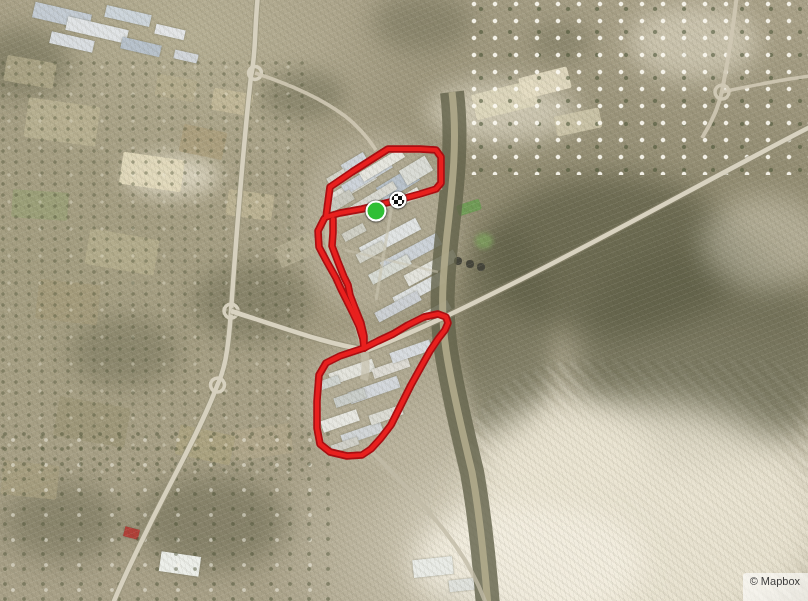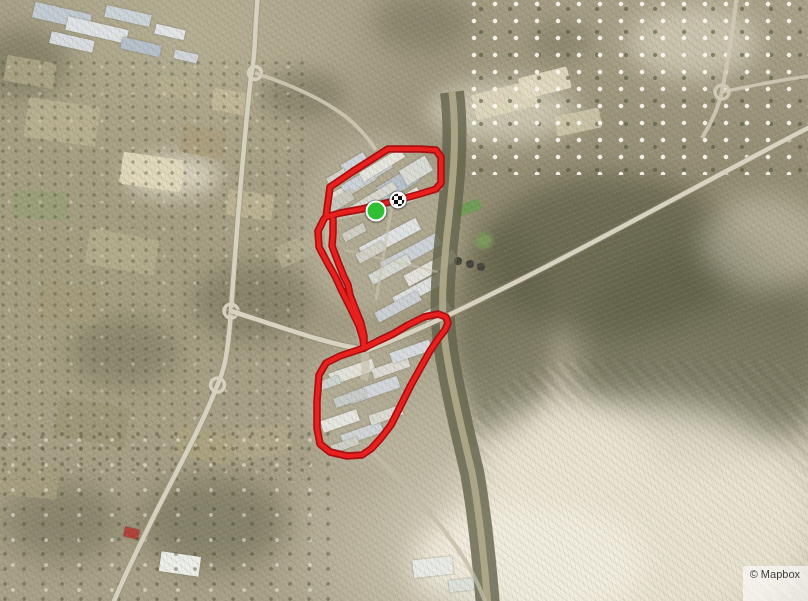--- a/index.html
+++ b/index.html
@@ -46,21 +46,21 @@
   #map-svg{z-index:3;}
   .marker{position:absolute;z-index:6;transform:translate(-50%,-50%);border-radius:50%;box-sizing:border-box;}
   .marker.start{border:2.5px solid #fff;
     box-shadow:0 0 0 1px rgba(60,60,60,.35), 0 1px 3px rgba(0,0,0,.35);}
   .marker.finish{border:2px solid #fff;background-color:#fff;
     background-image:conic-gradient(#111 0 25%, #fff 0 50%, #111 0 75%, #fff 0);
     background-size:8px 8px;background-position:center;
     box-shadow:0 0 0 1px rgba(60,60,60,.4), 0 1px 3px rgba(0,0,0,.35);}
   .attribution{position:absolute;right:0;bottom:0;height:23px;z-index:9;
     background:rgba(255,255,255,.62);border-radius:3px 0 0 0;
-    font-size:11px;line-height:16px;color:#3c3c3c;padding:0 8px 12px 7px;white-space:nowrap;}
+    font-size:11px;line-height:16px;color:#3c3c3c;padding:0 8px 5px 7px;white-space:nowrap;}
 </style>
 </head>
 <body>
 
 <div class="map">
   <div class="layer base"></div>
   <div class="striations"></div>
   <div class="layer" id="decor" style="z-index:1">
       <div style="position: absolute; left: 482px; top: 175px; width: 260px; height: 160px; background: rgb(94, 94, 70); border-radius: 50%; filter: blur(14px); opacity: 0.7;"></div>
       <div style="position: absolute; left: 575px; top: 245px; width: 260px; height: 220px; background: rgb(94, 94, 70); border-radius: 50%; filter: blur(16px); opacity: 0.65;"></div>

